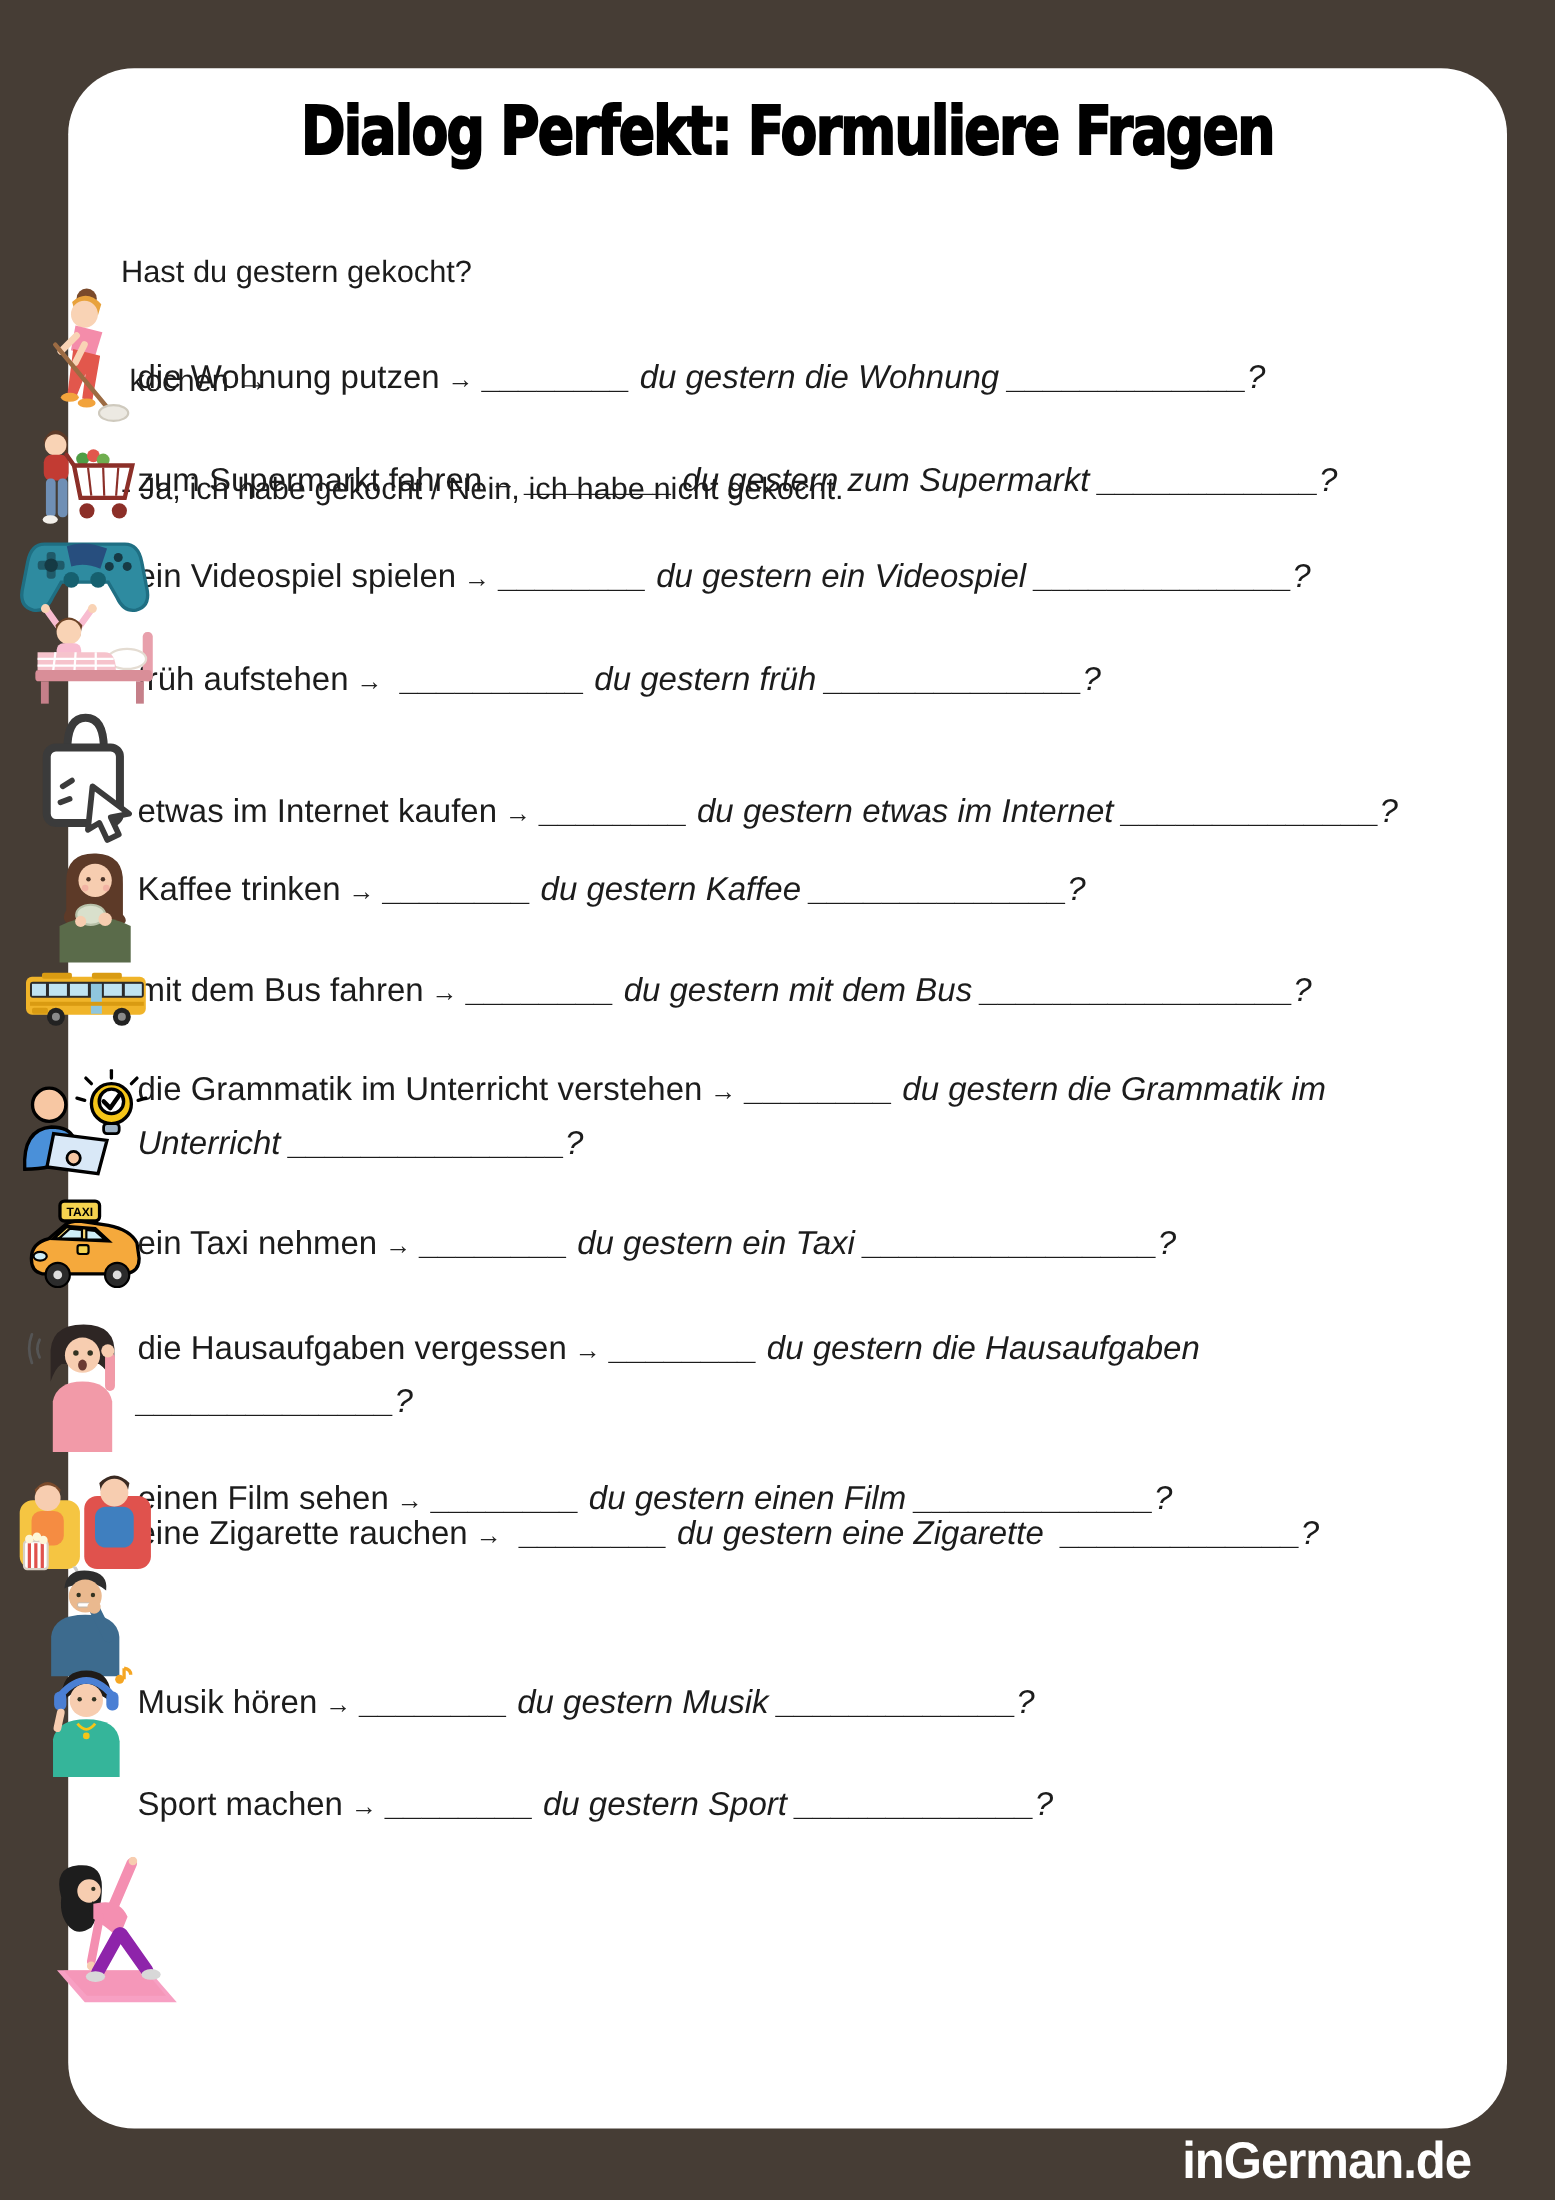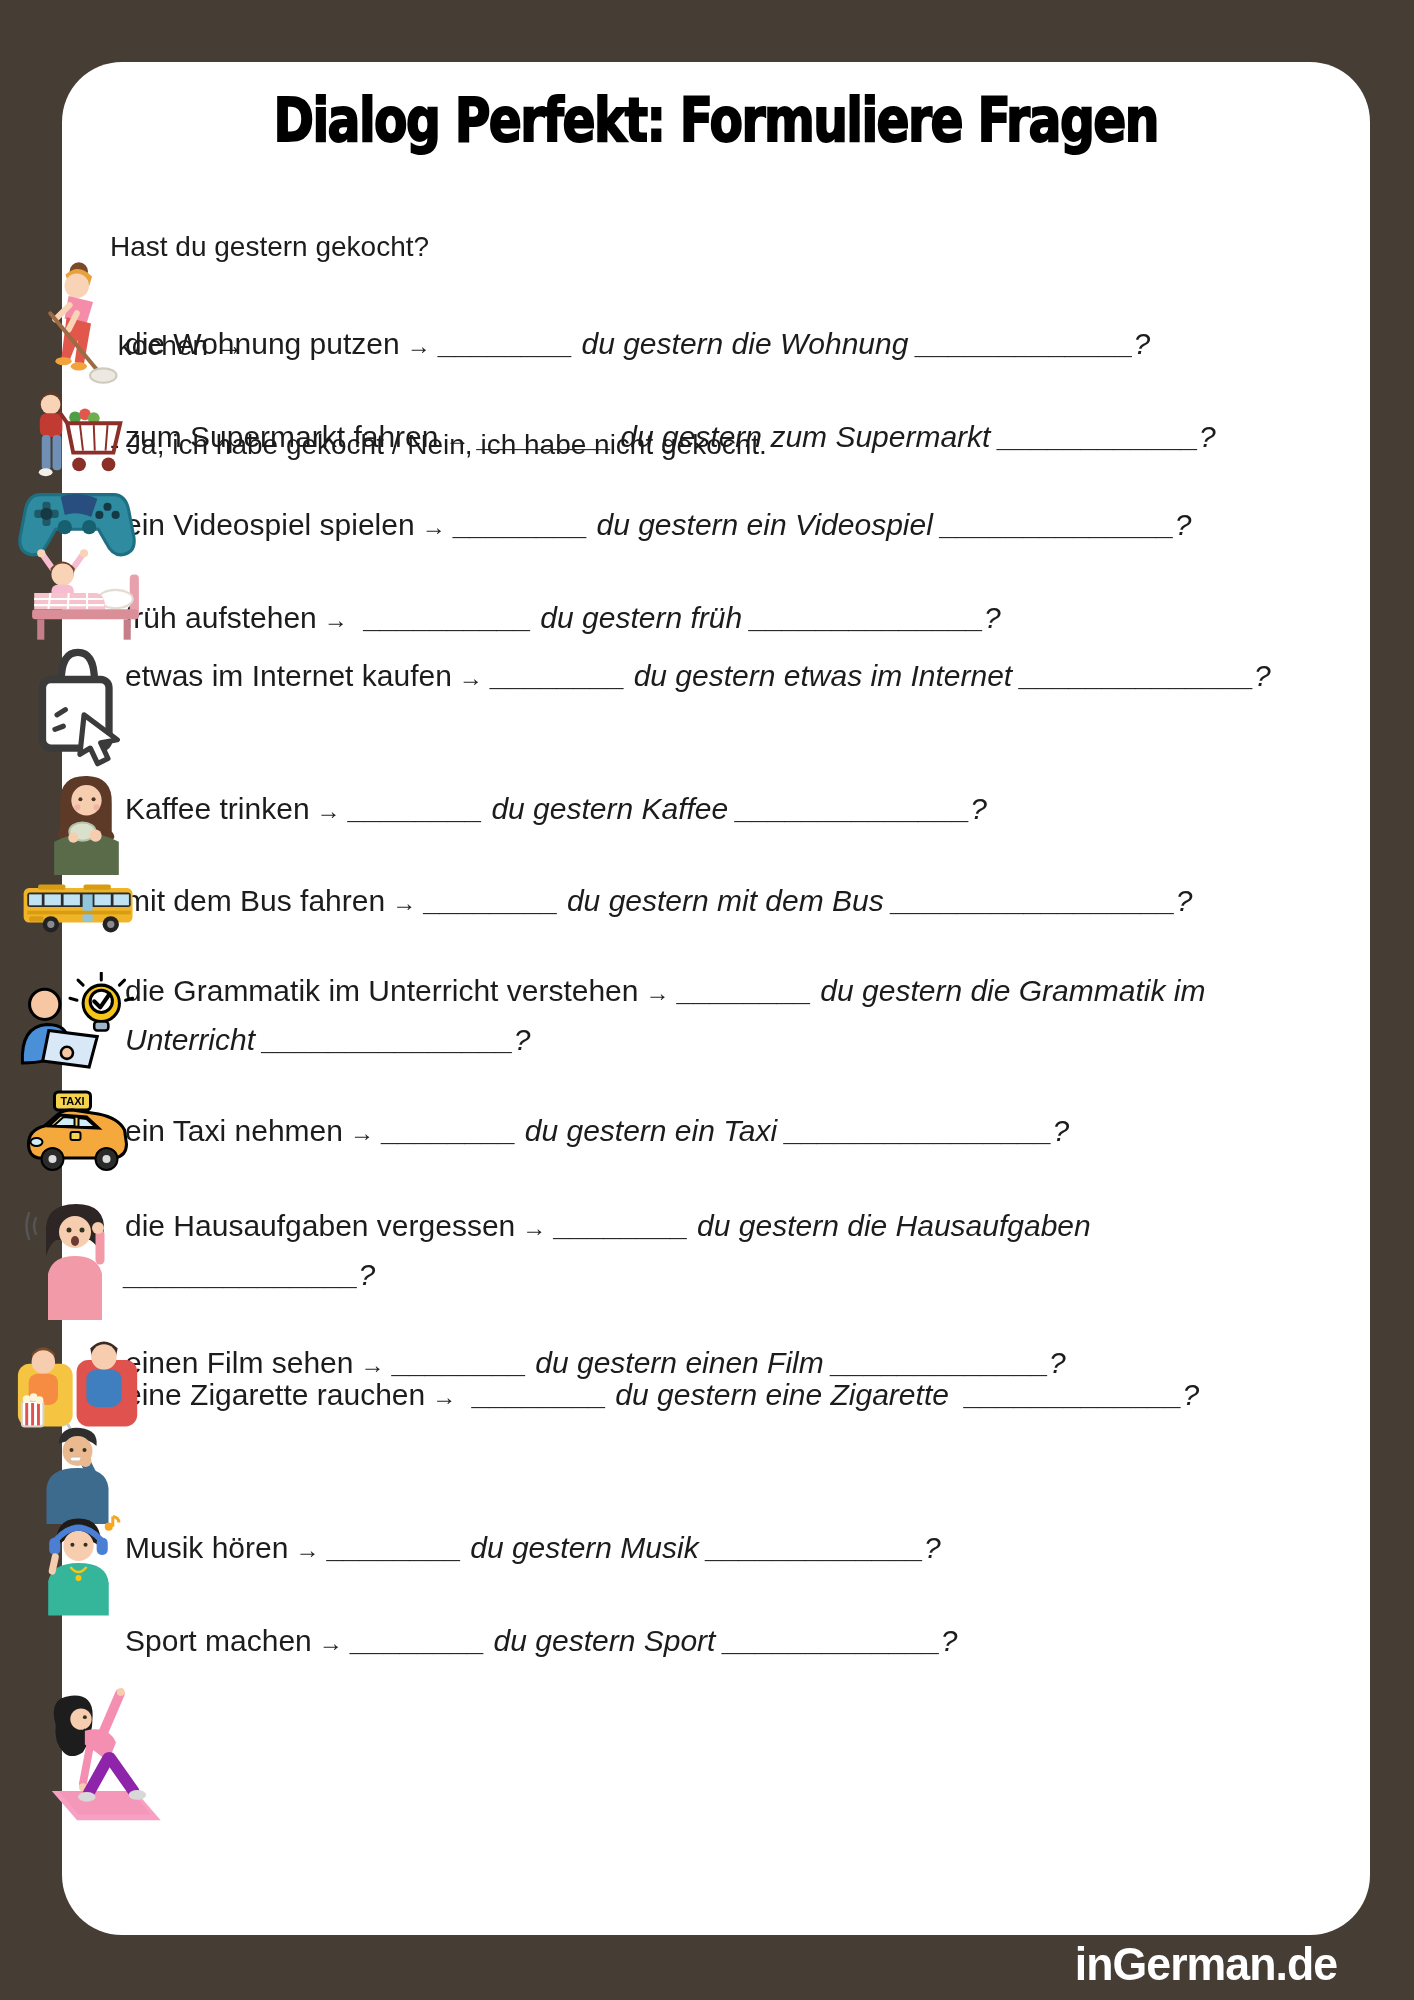--- a/index.html
+++ b/index.html
@@ -62,21 +62,21 @@
 </div>
 <div class="row" style="top:413px">
   <span>zum Supermarkt fahren</span><span class="arr">→</span><span class="q">________ du gestern zum Supermarkt ____________?</span>
 </div>
 <div class="row" style="top:501px">
   <span>ein Videospiel spielen</span><span class="arr">→</span><span class="q">________ du gestern ein Videospiel ______________?</span>
 </div>
 <div class="row" style="top:594px">
   <span>früh aufstehen</span><span class="arr">→</span><span class="q"> __________ du gestern früh ______________?</span>
 </div>
-<div class="row" style="top:652px">
+<div class="row" style="top:714px">
   <span>etwas im Internet kaufen</span><span class="arr">→</span><span class="q">________ du gestern etwas im Internet ______________?</span>
 </div>
 <div class="row" style="top:785px">
   <span>Kaffee trinken</span><span class="arr">→</span><span class="q">________ du gestern Kaffee ______________?</span>
 </div>
 <div class="row" style="top:877px">
   <span>mit dem Bus fahren</span><span class="arr">→</span><span class="q">________ du gestern mit dem Bus _________________?</span>
 </div>
 <div class="row" style="top:967px">
   <span>die Grammatik im Unterricht verstehen</span><span class="arr">→</span><span class="q">________ du gestern die Grammatik im

